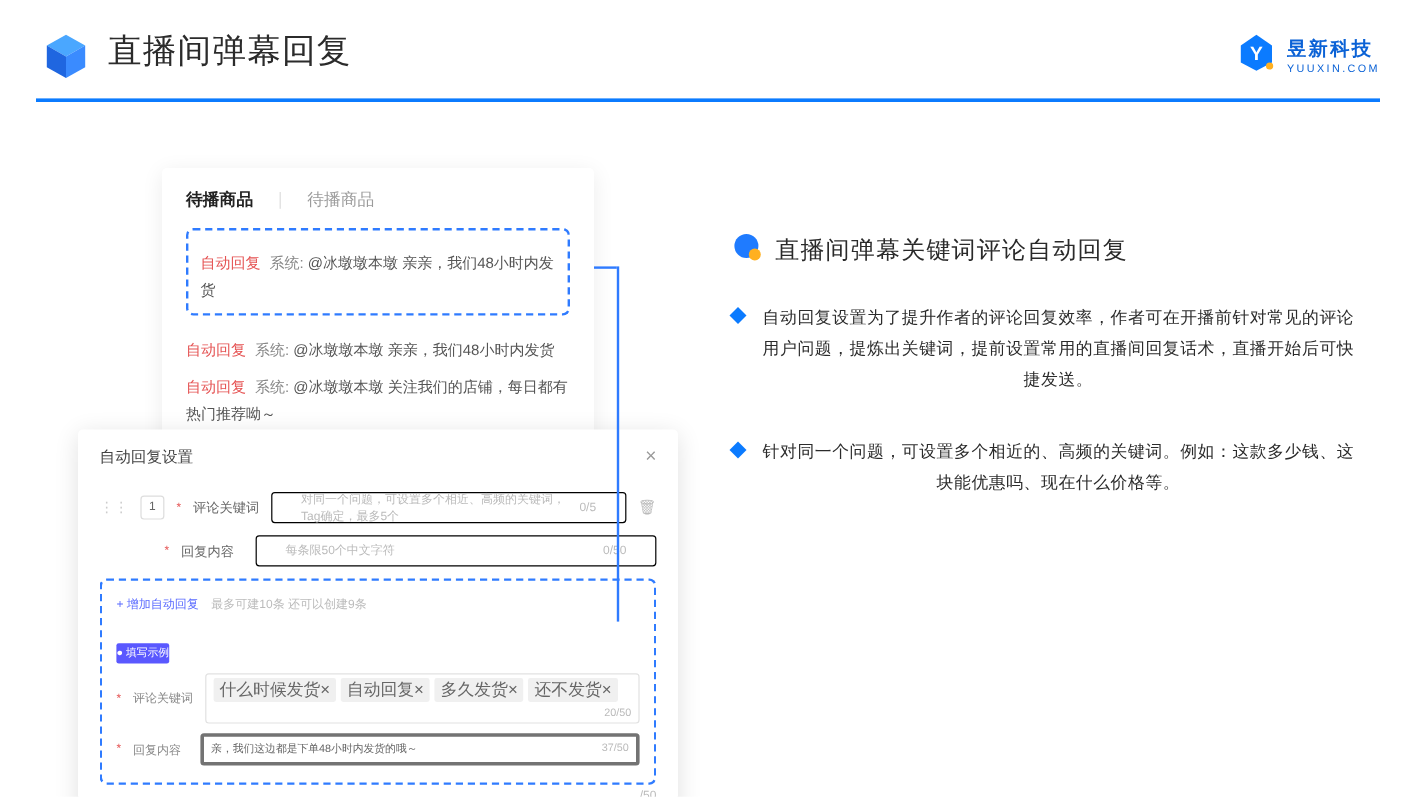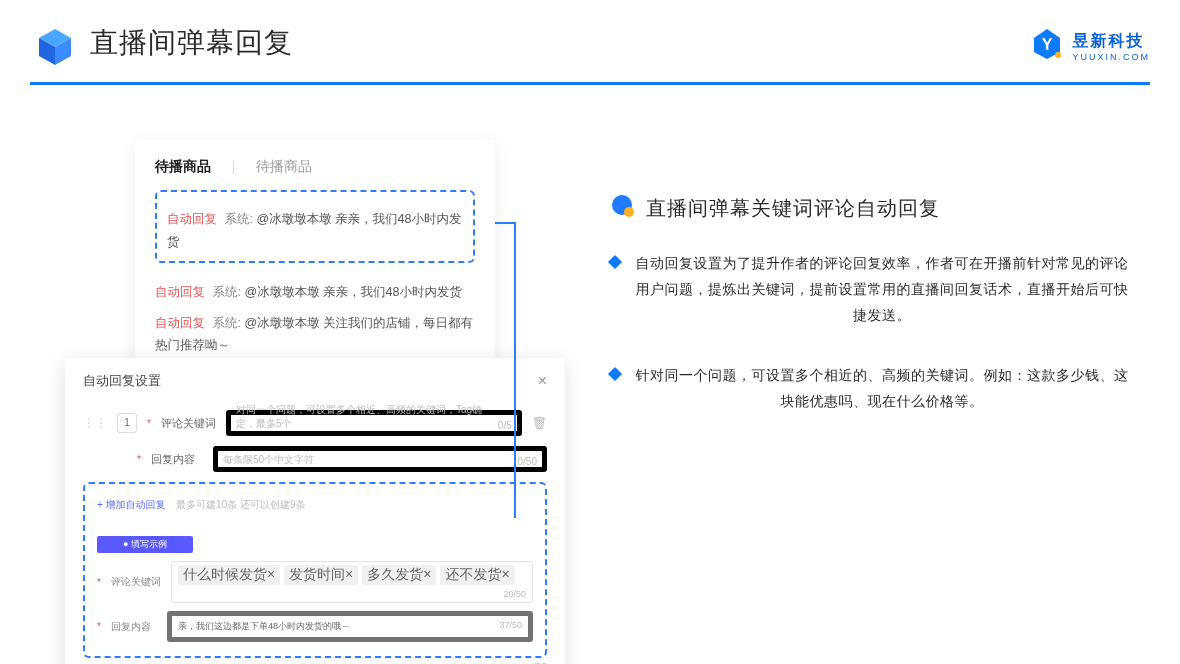--- a/index.html
+++ b/index.html
@@ -33,34 +33,34 @@
 
 
 .settings-card { position:absolute; left:0; top:218px; width:500px; background:#fff; box-shadow:0 4px 20px rgba(0,0,0,.12); border-radius:4px; padding:14px 18px 20px 18px; }
 .sc-header { display:flex; justify-content:space-between; align-items:center; font-size:13px; color:#444; margin-bottom:20px; }
 .sc-close { color:#999; font-size:16px; cursor:pointer; }
 .sc-row { display:flex; align-items:center; gap:10px; margin-bottom:10px; font-size:11px; }
 .sc-drag { color:#ccc; font-size:12px; }
 .sc-num { width:20px; height:20px; border:1px solid #ddd; border-radius:3px; text-align:center; line-height:18px; font-size:10px; color:#666; }
 .sc-star { color:#e55353; font-size:10px; }
 .sc-label { color:#666; font-size:11px; min-width:52px; }
-.sc-input { flex:1; height:26px; border:5px solid #000000; border-radius:3px; padding:0 5px; font-size:10px; color:#bbb; display:flex; align-items:flex-end; justify-content:space-between; background:#fff; }
+.sc-input { flex:1; height:26px; border:1px solid #000000; border-radius:3px; padding:0 24px; font-size:10px; color:#bbb; display:flex; align-items:center; justify-content:space-between; background:#fff; }
 .sc-count { color:#bbb; font-size:10px; }
 .sc-trash { color:#bbb; font-size:12px; }
 
 .sc-example-wrap { border:2px dashed #2f7bff; border-radius:6px; padding:10px 12px 14px 12px; margin-top:8px; }
 .sc-add-link { color:#5a6bff; font-size:10px; }
 .sc-add-note { color:#bbb; font-size:10px; margin-left:6px; }
-.sc-badge { display:inline-block; background:#5a58ff; color:#fff; font-size:9px; padding:2px 26px; border-radius:2px; margin-top:24px; }
+.sc-badge { display:inline-block; background:#5a58ff; color:#fff; font-size:9px; padding:2px 0; border-radius:2px; margin-top:24px; }
 .sc-ex-row { display:flex; align-items:center; gap:10px; margin-top:8px; font-size:10px; }
 .sc-ex-label { color:#888; min-width:46px; }
 .sc-tagbox { flex:1; border:1px solid #e2e2e2; border-radius:3px; padding:3px 6px; display:flex; align-items:center; gap:4px; flex-wrap:wrap; min-height:24px; background:#fff; }
 .tag { background:#f0f0f0; color:#666; font-size:14px; padding:1px 5px; border-radius:2px; }
 .ex-count { color:#bbb; font-size:9px; margin-left:auto; }
-.sc-ex-text { flex:1; border:5px solid #737373; border-radius:3px; padding:4px 6px; font-size:9px; color:#666; display:flex; justify-content:space-between; background:#fff; }
+.sc-ex-text { flex:1; border:3px solid #737373; border-radius:3px; padding:4px 6px; font-size:9px; color:#666; display:flex; justify-content:space-between; background:#fff; }
 
 
 .conn-v { position:absolute; left:514px; top:222px; width:2px; height:296px; background:#2f7bff; }
 .conn-h-top { position:absolute; left:495px; top:222px; width:19px; height:2px; background:#2f7bff; }
 
 
 .sec-head { display:flex; align-items:center; gap:10px; margin-bottom:28px; }
 .sec-icon svg { width:26px; height:26px; }
 .sec-title { font-size:20px; font-weight:500; color:#2a2a2a; letter-spacing:1px; }
 .bullet-item { display:flex; gap:12px; margin-bottom:34px; line-height:1.85;text-align:center; }
@@ -152,21 +152,21 @@
       <div>
         <span class="sc-add-link">+ 增加自动回复</span>
         <span class="sc-add-note">最多可建10条 还可以创建9条</span>
       </div>
       <div class="sc-badge">● 填写示例</div>
       <div class="sc-ex-row">
         <span style="color:#e55353">*</span>
         <span class="sc-ex-label">评论关键词</span>
         <div class="sc-tagbox">
           <span class="tag">什么时候发货×</span>
-          <span class="tag">发货时间×</span>
+          <span class="tag">自动回复×</span>
           <span class="tag">多久发货×</span>
           <span class="tag">还不发货×</span>
           <span class="ex-count">20/50</span>
         </div>
       </div>
       <div class="sc-ex-row">
         <span style="color:#e55353">*</span>
         <span class="sc-ex-label">回复内容</span>
         <div class="sc-ex-text">
           <span>亲，我们这边都是下单48小时内发货的哦～</span>

